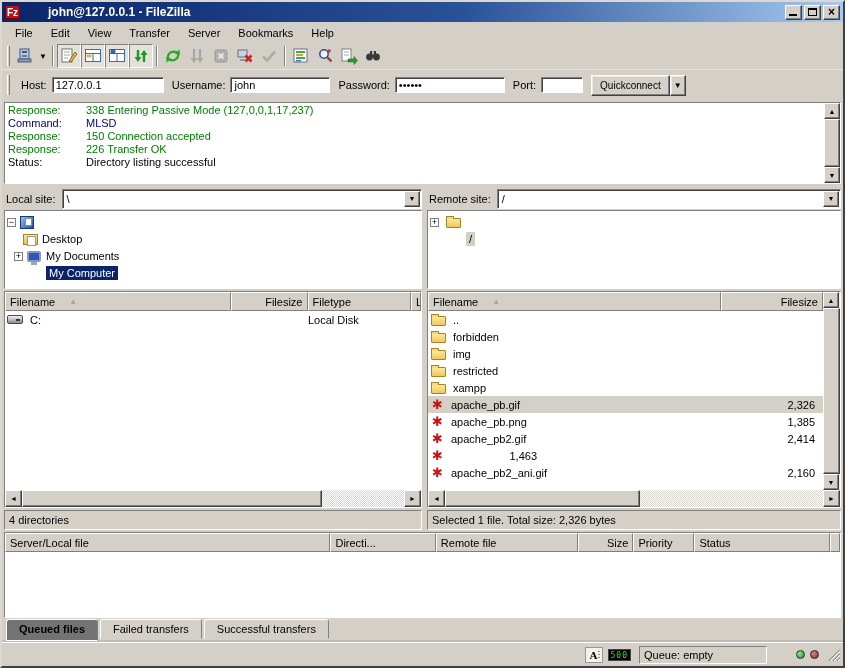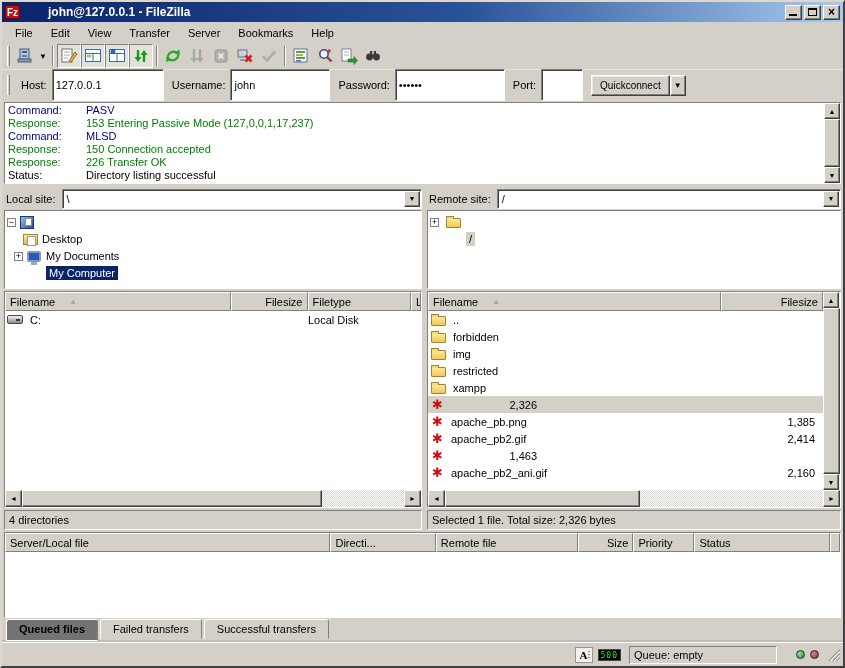--- a/index.html
+++ b/index.html
@@ -26,21 +26,21 @@
   .grip { width:3px; height:20px; border-left:1px solid #fff; border-right:1px solid #808080; margin:0 3px; }
   .sep { width:2px; height:20px; border-left:1px solid #808080; border-right:1px solid #fff; margin:0 3px; }
   .tb-btn { width:24px; height:24px; display:flex; align-items:center; justify-content:center; border:1px solid transparent; }
   .tb-btn.pressed { border-color:#808080 #fff #fff #808080; background:#e4e1db; }
   .tb-btn.dim { opacity:.45; filter:grayscale(.7); }
   .tb-drop { width:12px; height:24px; display:flex; align-items:center; justify-content:center; font-size:8px; color:#000; }
 
   
   .quickbar { height:30px; display:flex; align-items:center; padding-left:2px; flex:none; }
   .quickbar label { margin:0 5px 0 8px; }
-  .field { height:32px; border:1px solid; border-color:#808080 #fff #fff #808080; box-shadow:inset 1px 1px 0 #404040; background:#fff; font-family:inherit; font-size:11px; padding:2px 3px; outline:none; }
+  .field { height:16px; border:1px solid; border-color:#808080 #fff #fff #808080; box-shadow:inset 1px 1px 0 #404040; background:#fff; font-family:inherit; font-size:11px; padding:2px 3px; outline:none; }
   .btn { height:21px; background:#d4d0c8; border:1px solid; border-color:#fff #404040 #404040 #fff; box-shadow:inset -1px -1px 0 #808080, inset 1px 1px 0 #ece9e2; font-family:inherit; font-size:10px; padding:0 8px; cursor:default; }
   .btn-drop { width:16px; height:21px; padding:0; font-size:8px; }
 
   
   .logwrap { margin:2px 2px 3px 2px; height:82px; flex:none; display:flex; border:1px solid; border-color:#808080 #fff #fff #808080; background:#fff; }
   .logbody { flex:1; overflow:hidden; padding:1px 0 0 3px; }
   .logline { height:13px; line-height:13px; white-space:nowrap; }
   .loglabel { display:inline-block; width:78px; }
   .lc { color:#000080; } .lr { color:#008000; } .ls { color:#000; }
 
@@ -108,21 +108,21 @@
   
   .tabsrow { height:24px; flex:none; display:flex; align-items:flex-start; padding:1px 0 0 4px; }
   .tab { height:20px; padding:3px 12px 0 12px; background:#d4d0c8; border:1px solid; border-color:#fff #808080 #d4d0c8 #fff; border-radius:3px 3px 0 0; margin-right:2px; white-space:nowrap; }
   .tab.active { background:#737373; font-weight:bold; height:22px; border-bottom-color:#fff; position:relative; z-index:2; }
 
   
   .statusbar { height:24px; flex:none; border-top:1px solid #fff; box-shadow:0 -2px 0 #c0bcb4; display:flex; align-items:center; justify-content:flex-end; padding:0 2px 0 4px; }
   .sb-ascii { width:18px; height:16px; background:#f4f2ee; border:1px solid #9a968e; display:flex; align-items:center; justify-content:center; font-family:"Liberation Serif",serif; font-weight:bold; font-size:11px; margin-right:5px; position:relative; }
   .sb-ascii::after { content:""; position:absolute; right:2px; top:3px; width:2px; height:9px; background:repeating-linear-gradient(#888 0 1px,transparent 1px 3px); }
   .sb-speed { height:12px; background:#000; color:#2ee02e; font-family:"DejaVu Sans Mono",monospace; font-size:8px; line-height:12px; padding:0 2px; letter-spacing:1px; margin-right:8px; border:1px solid #444; }
-  .sb-queue { width:148px; height:18px; border:1px solid; border-color:#808080 #fff #fff #808080; display:flex; align-items:center; padding:0 4px; margin-right:14px; background:#d4d0c8; }
+  .sb-queue { width:128px; height:18px; border:1px solid; border-color:#808080 #fff #fff #808080; display:flex; align-items:center; padding:0 4px; margin-right:24px; background:#d4d0c8; }
   .led { width:9px; height:9px; border-radius:50%; margin-left:5px; }
   .led-green { background:radial-gradient(circle at 35% 35%,#9ae09a,#2c7a2c); border:1px solid #184818; }
   .led-red { background:radial-gradient(circle at 35% 35%,#d08a8a,#7a2c2c); border:1px solid #481818; }
   .gripcorner { margin-left:8px; }
 </style>
 </head>
 <body>
 
 <div class="window">
 
@@ -274,22 +274,21 @@
     <label>Password:</label>
     <input class="field" style="width: 110px;" value="••••••">
     <label>Port:</label>
     <input class="field" style="width: 42px;" value="">
     <button class="btn" style="margin-left:8px">Quickconnect</button>
     <button class="btn btn-drop">▼</button>
   </div>
 
   <div class="logwrap">
     <div class="logbody">
-      <div class="logline lc"><span class="loglabel">Command:</span><span>PASV</span></div>
-      <div class="logline lr"><span class="loglabel">Response:</span><span>153 Entering Passive Mode (127,0,0,1,17,237)</span></div>
+      <div class="logline lr"><span class="loglabel">Response:</span><span>338 Entering Passive Mode (127,0,0,1,17,237)</span></div>
       <div class="logline lc"><span class="loglabel">Command:</span><span>MLSD</span></div>
       <div class="logline lr"><span class="loglabel">Response:</span><span>150 Connection accepted</span></div>
       <div class="logline lr"><span class="loglabel">Response:</span><span>226 Transfer OK</span></div>
       <div class="logline ls"><span class="loglabel">Status:</span><span>Directory listing successful</span></div>
     </div>
     <div class="vscroll">
       <span class="sb-btn">▲</span>
       <span class="sb-thumb-v"></span>
       <span class="sb-btn">▼</span>
     </div>
@@ -405,20 +404,21 @@
                   <span class="fname">restricted</span>
                   <span class="fsize"></span>
                 </div>
               <div class="lrow">
                   <span class="ic icon-folder"></span>
                   <span class="fname">xampp</span>
                   <span class="fsize"></span>
                 </div>
               <div class="lrow sel">
                   <span class="ic icon-broken">✱</span>
+                  <span class="fname">apache_pb.gif</span>
                   <span class="fsize">2,326</span>
                 </div>
               <div class="lrow">
                   <span class="ic icon-broken">✱</span>
                   <span class="fname">apache_pb.png</span>
                   <span class="fsize">1,385</span>
                 </div>
               <div class="lrow">
                   <span class="ic icon-broken">✱</span>
                   <span class="fname">apache_pb2.gif</span>

